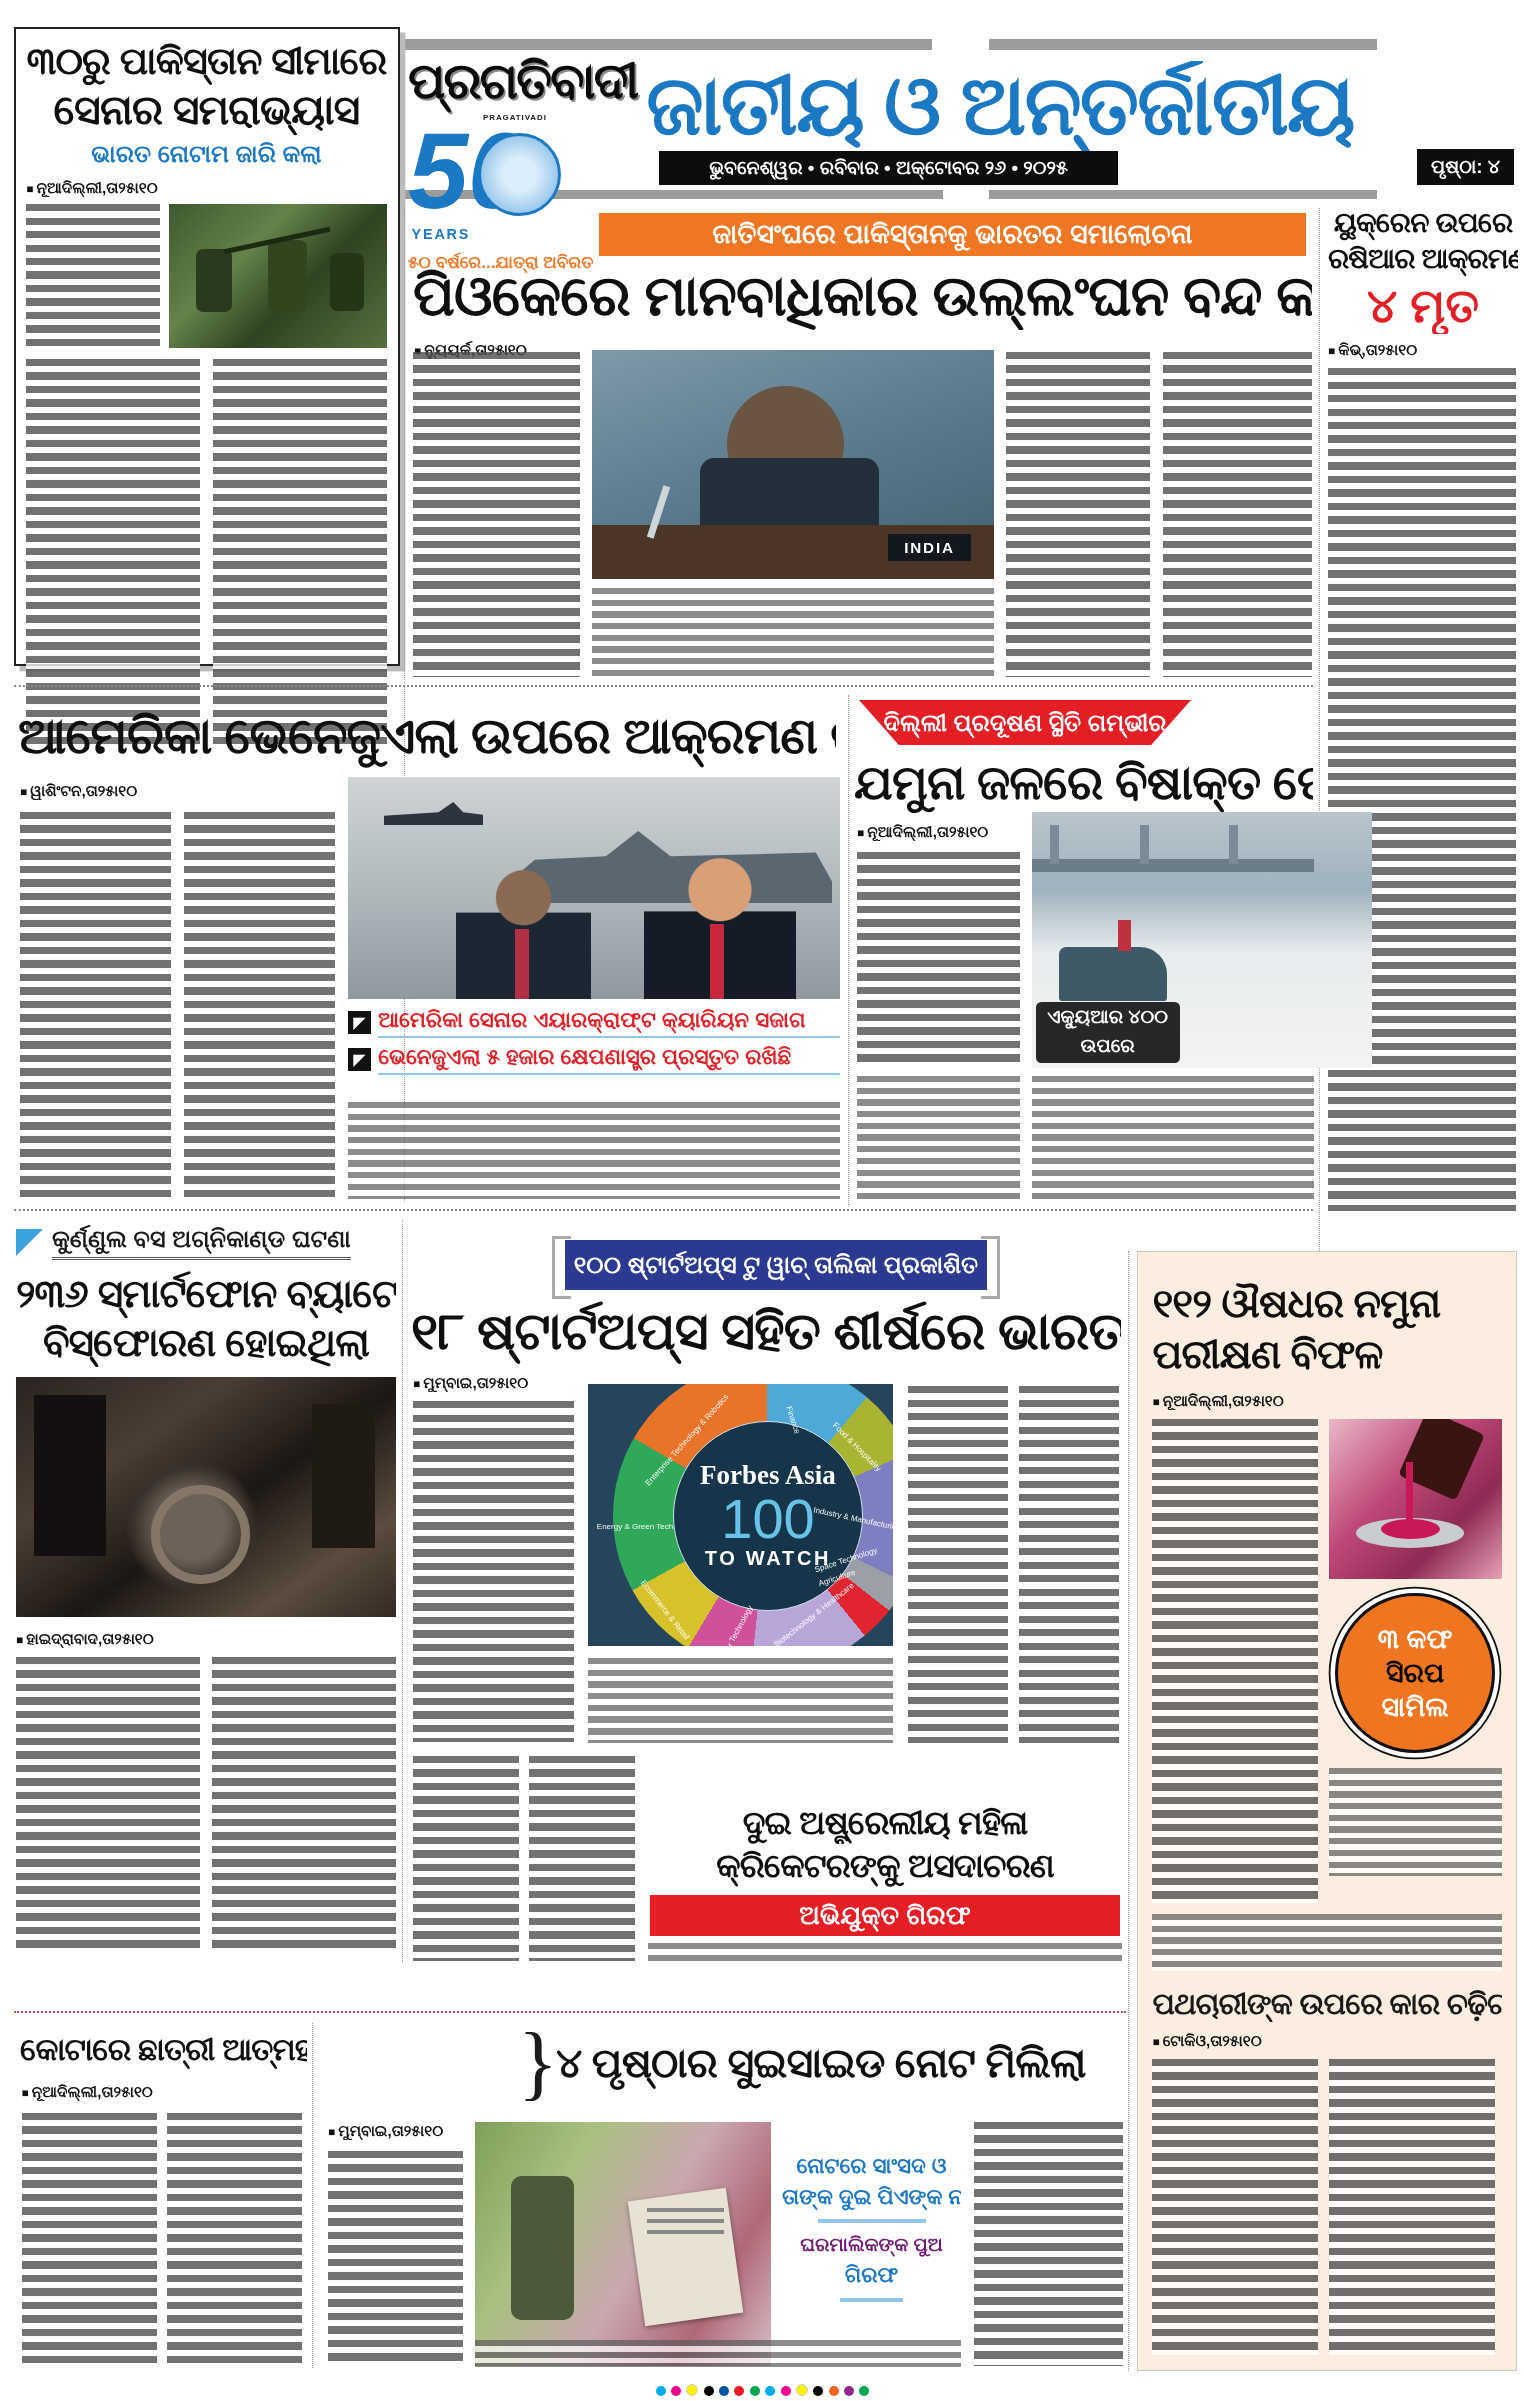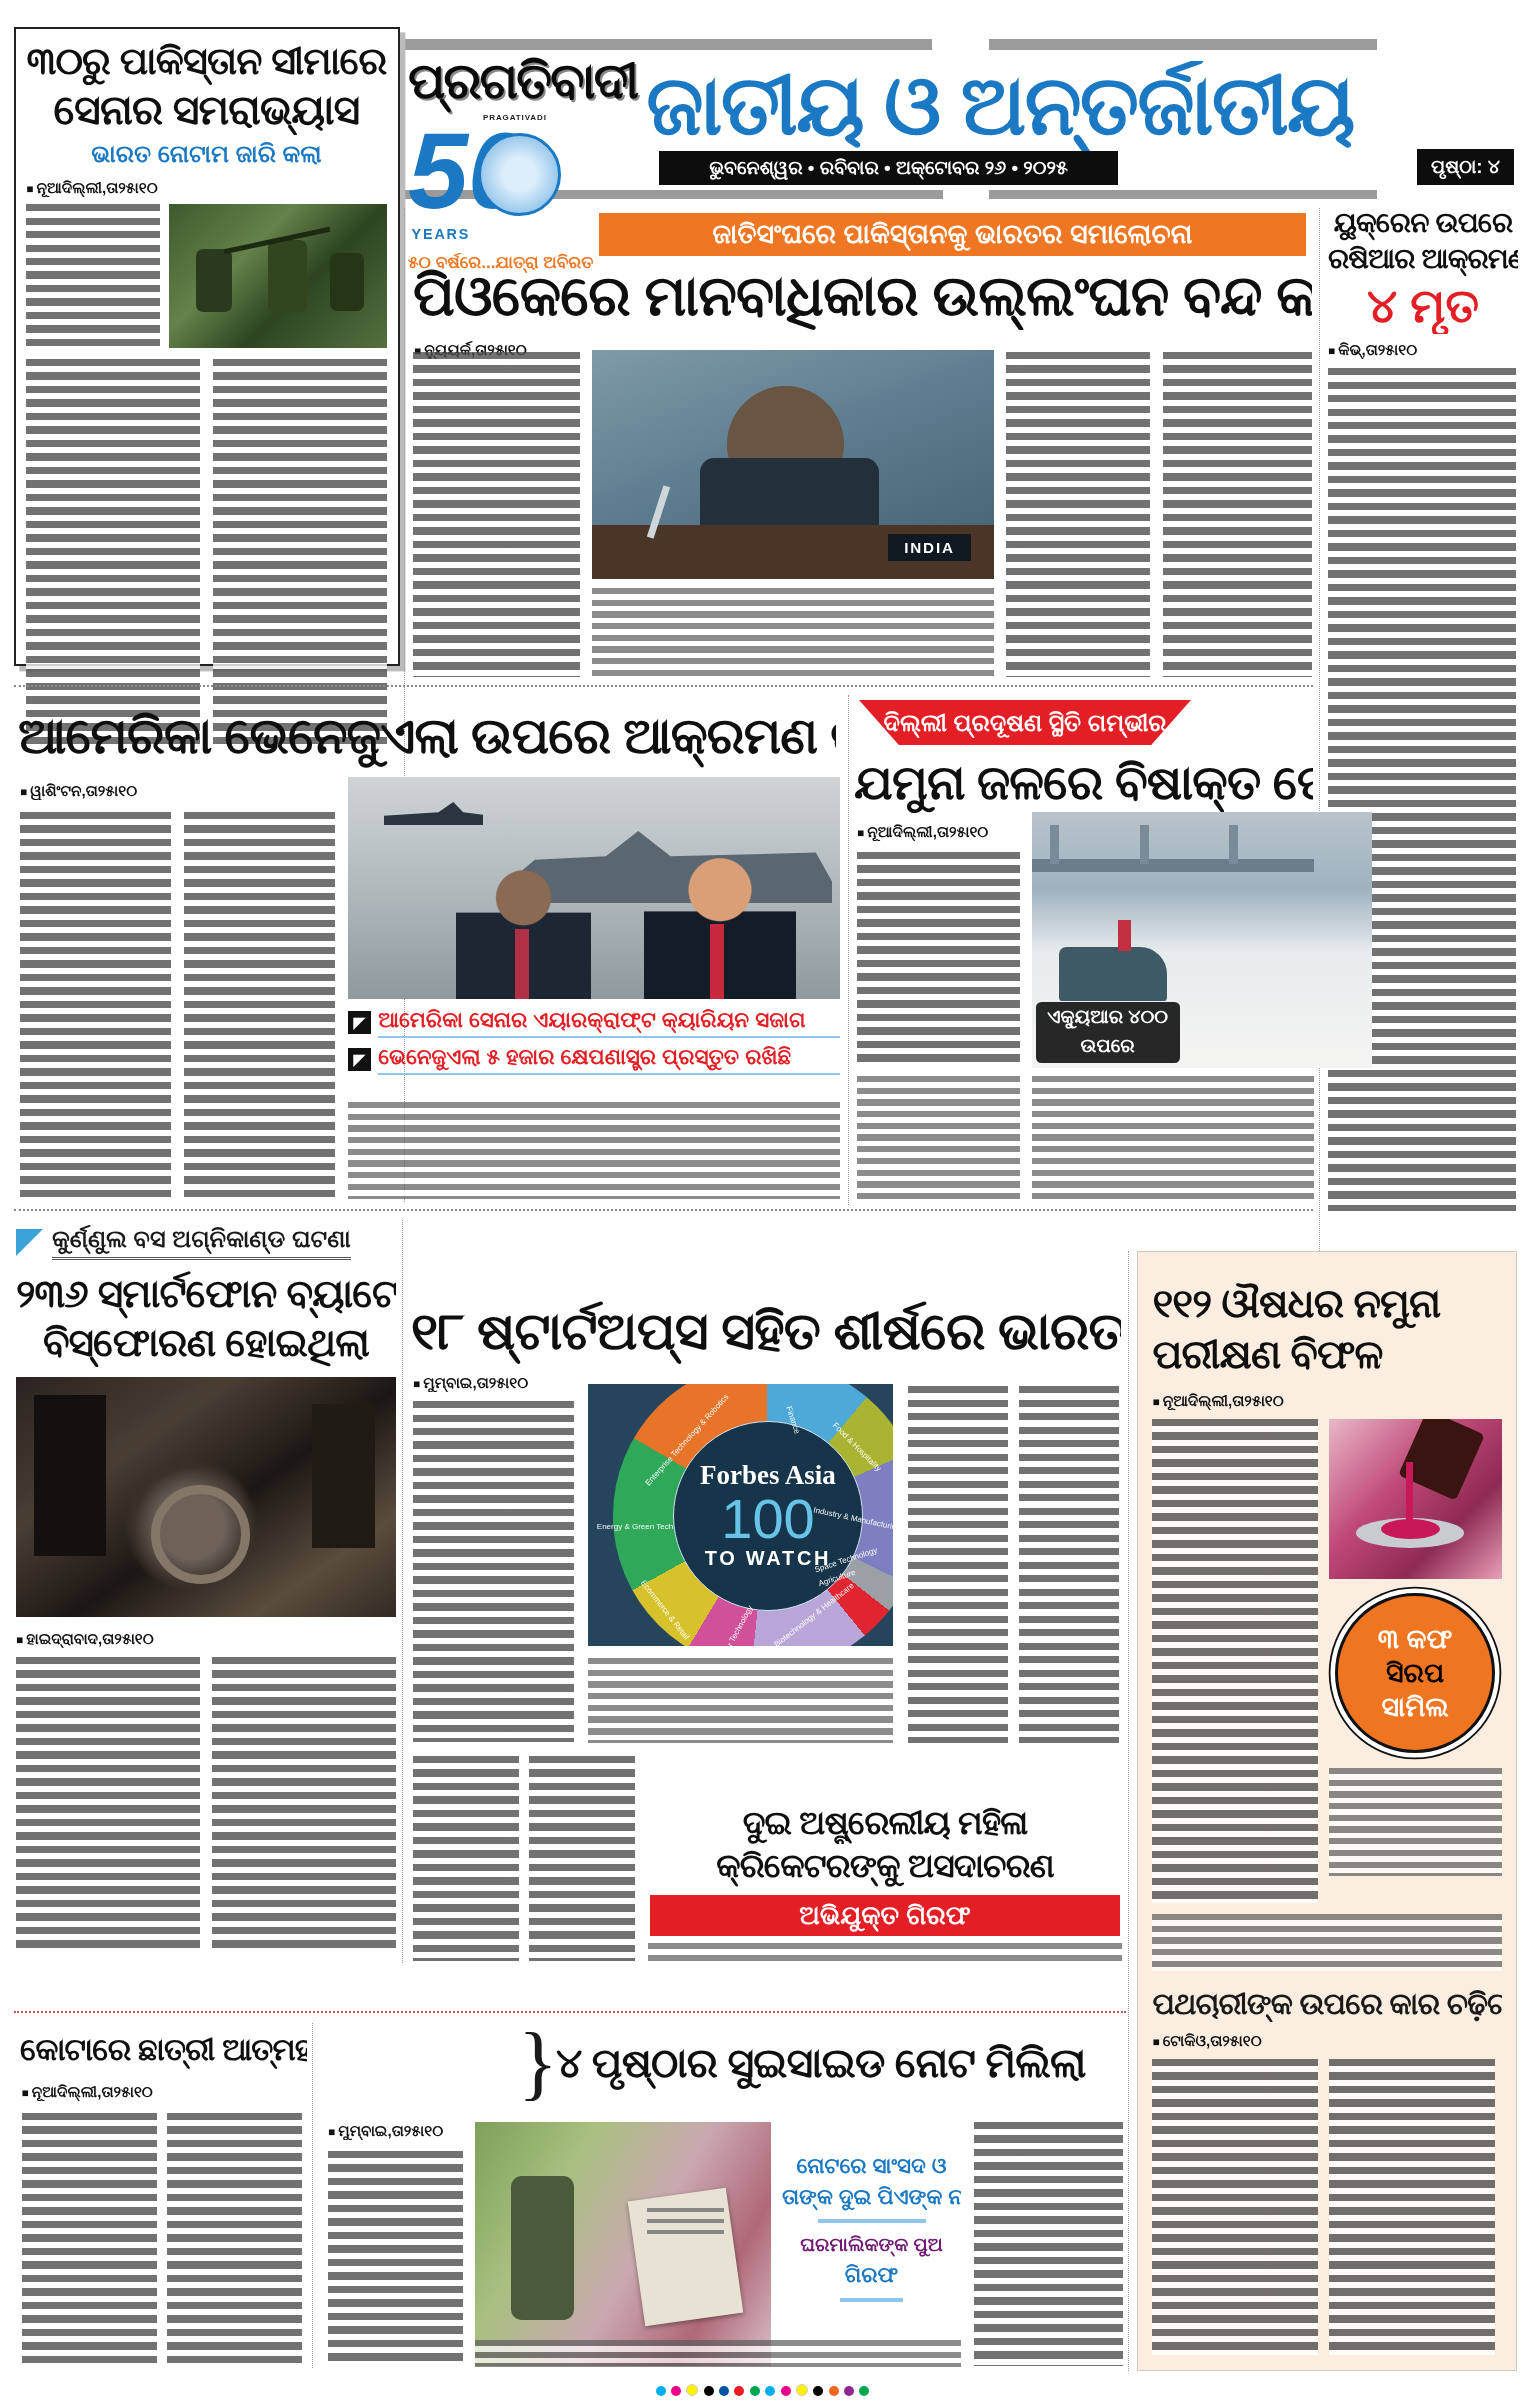--- a/index.html
+++ b/index.html
@@ -156,20 +156,25 @@
       <div class="abs" style="left:18px;top:18px;width:72px;height:161px;background:#151010;"></div>
       <div class="abs" style="left:296px;top:27px;width:63px;height:144px;background:#201a15;"></div>
     </div>
     <div class="dl nowrap" style="margin-top:12.6px;">ହାଇଦ୍ରାବାଦ,ତା୨୫ା୧୦</div>
     <div style="display:flex;gap:12.6px;margin-top:9px;">
       <div class="tx" style="width:184px;height:296px;"></div>
       <div class="tx" style="width:184px;height:296px;"></div>
     </div>
   </div>
 
+  <div class="abs" style="left:565px;top:1240px;width:422px;height:50px;">
+    <span class="abs" style="left:-12.6px;top:-3.6px;width:16px;height:57px;border:3.6px solid #aaa;border-right:none;"></span>
+    <span class="abs" style="right:-12.6px;top:-3.6px;width:16px;height:57px;border:3.6px solid #aaa;border-left:none;"></span>
+    <div class="ctr b nowrap" style="width:422px;height:50px;line-height:50px;background:#2b3990;color:#fff;font-size:24px;">୧୦୦ ଷ୍ଟାର୍ଟଅପ୍ସ ଟୁ ୱାଚ୍ ତାଲିକା ପ୍ରକାଶିତ</div>
+  </div>
   <div class="abs ctr headline nowrap" style="left:411px;top:1299px;width:710px;font-size:52px;line-height:65px;">୧୮ ଷ୍ଟାର୍ଟଅପ୍ସ ସହିତ ଶୀର୍ଷରେ ଭାରତ</div>
   <div class="abs dl nowrap" style="left:413px;top:1374px;">ମୁମ୍ବାଇ,ତା୨୫ା୧୦</div>
   <div class="abs tx" style="left:413px;top:1401px;width:161px;height:341px;"></div>
   <div class="abs tx" style="left:908px;top:1386px;width:100px;height:357px;"></div>
   <div class="abs tx" style="left:1019px;top:1386px;width:100px;height:357px;"></div>
 
   <div class="abs photo" style="left:588px;top:1384px;width:305px;height:262px;background:#24455c;">
     <div class="abs" id="forbes-donut" style="left:25px;top:-23px;width:309px;height:309px;border-radius:50%;
          background:conic-gradient(#4ea8d8 0deg 40deg,#a8b432 40deg 66deg,#7e7fc0 66deg 116deg,#9aa0a6 116deg 128deg,#e02530 128deg 141deg,#b9a6d8 141deg 186deg,#d0509a 186deg 211deg,#d8c22c 211deg 241deg,#2fa85a 241deg 300deg,#e8742a 300deg 360deg);"></div>
     <div class="abs ctr" style="left:85px;top:37px;width:188px;height:188px;border-radius:50%;background:#16354a;border:1.8px solid #cfe3ee;">

